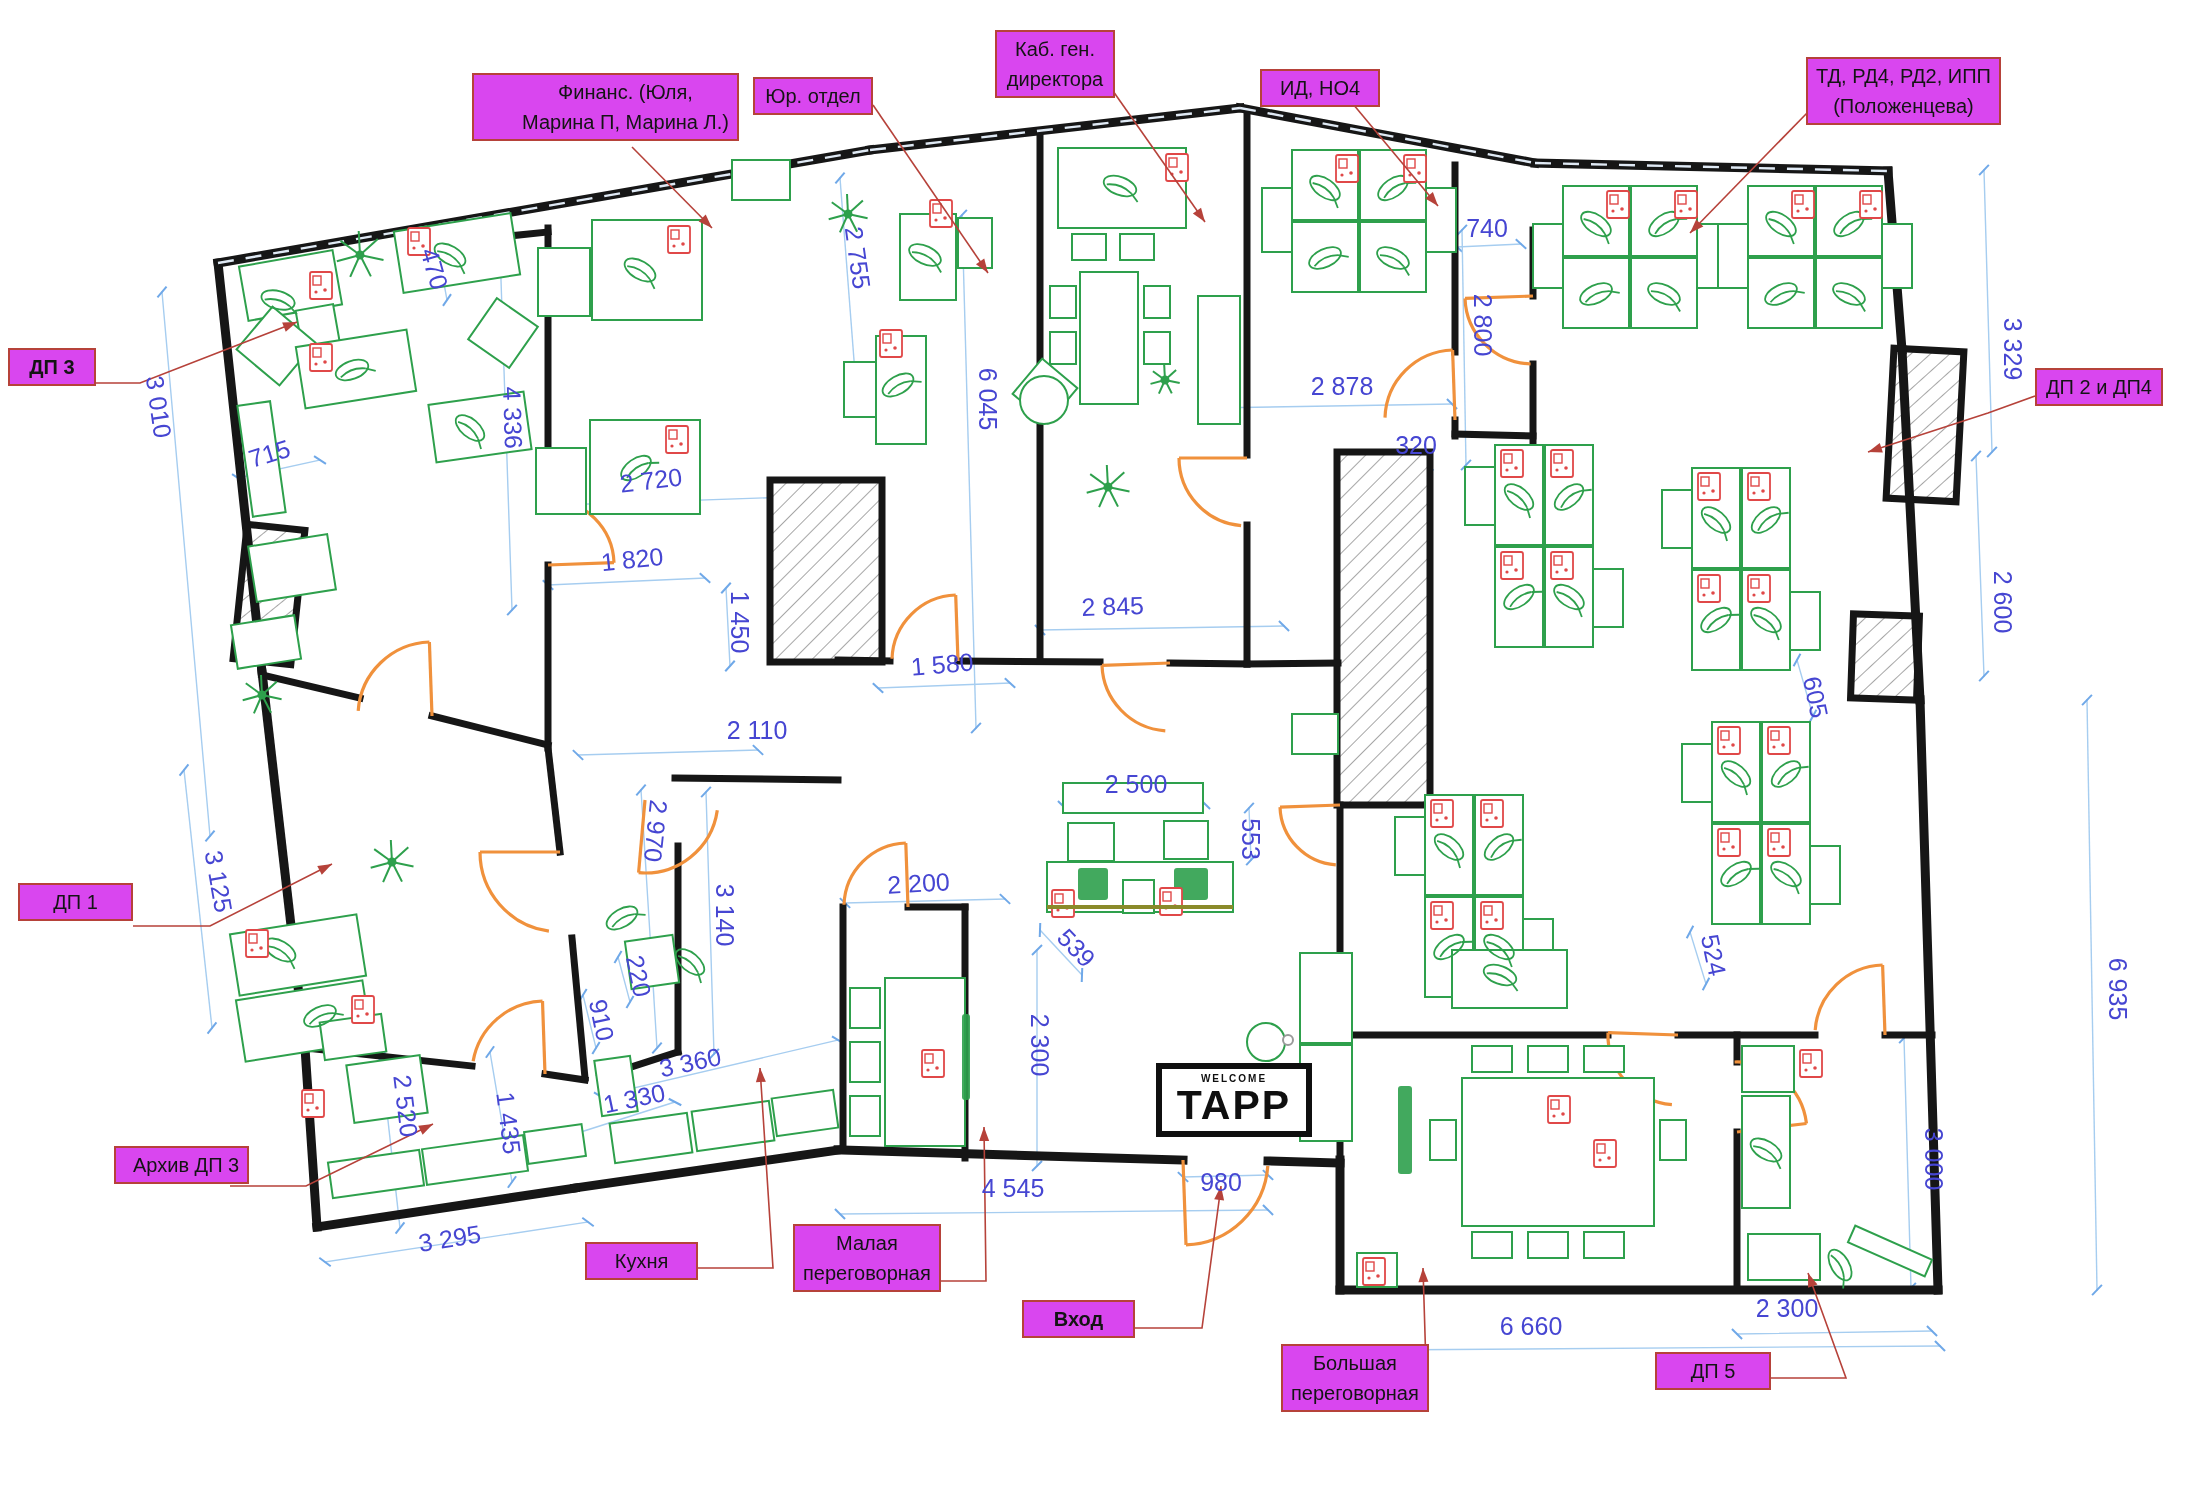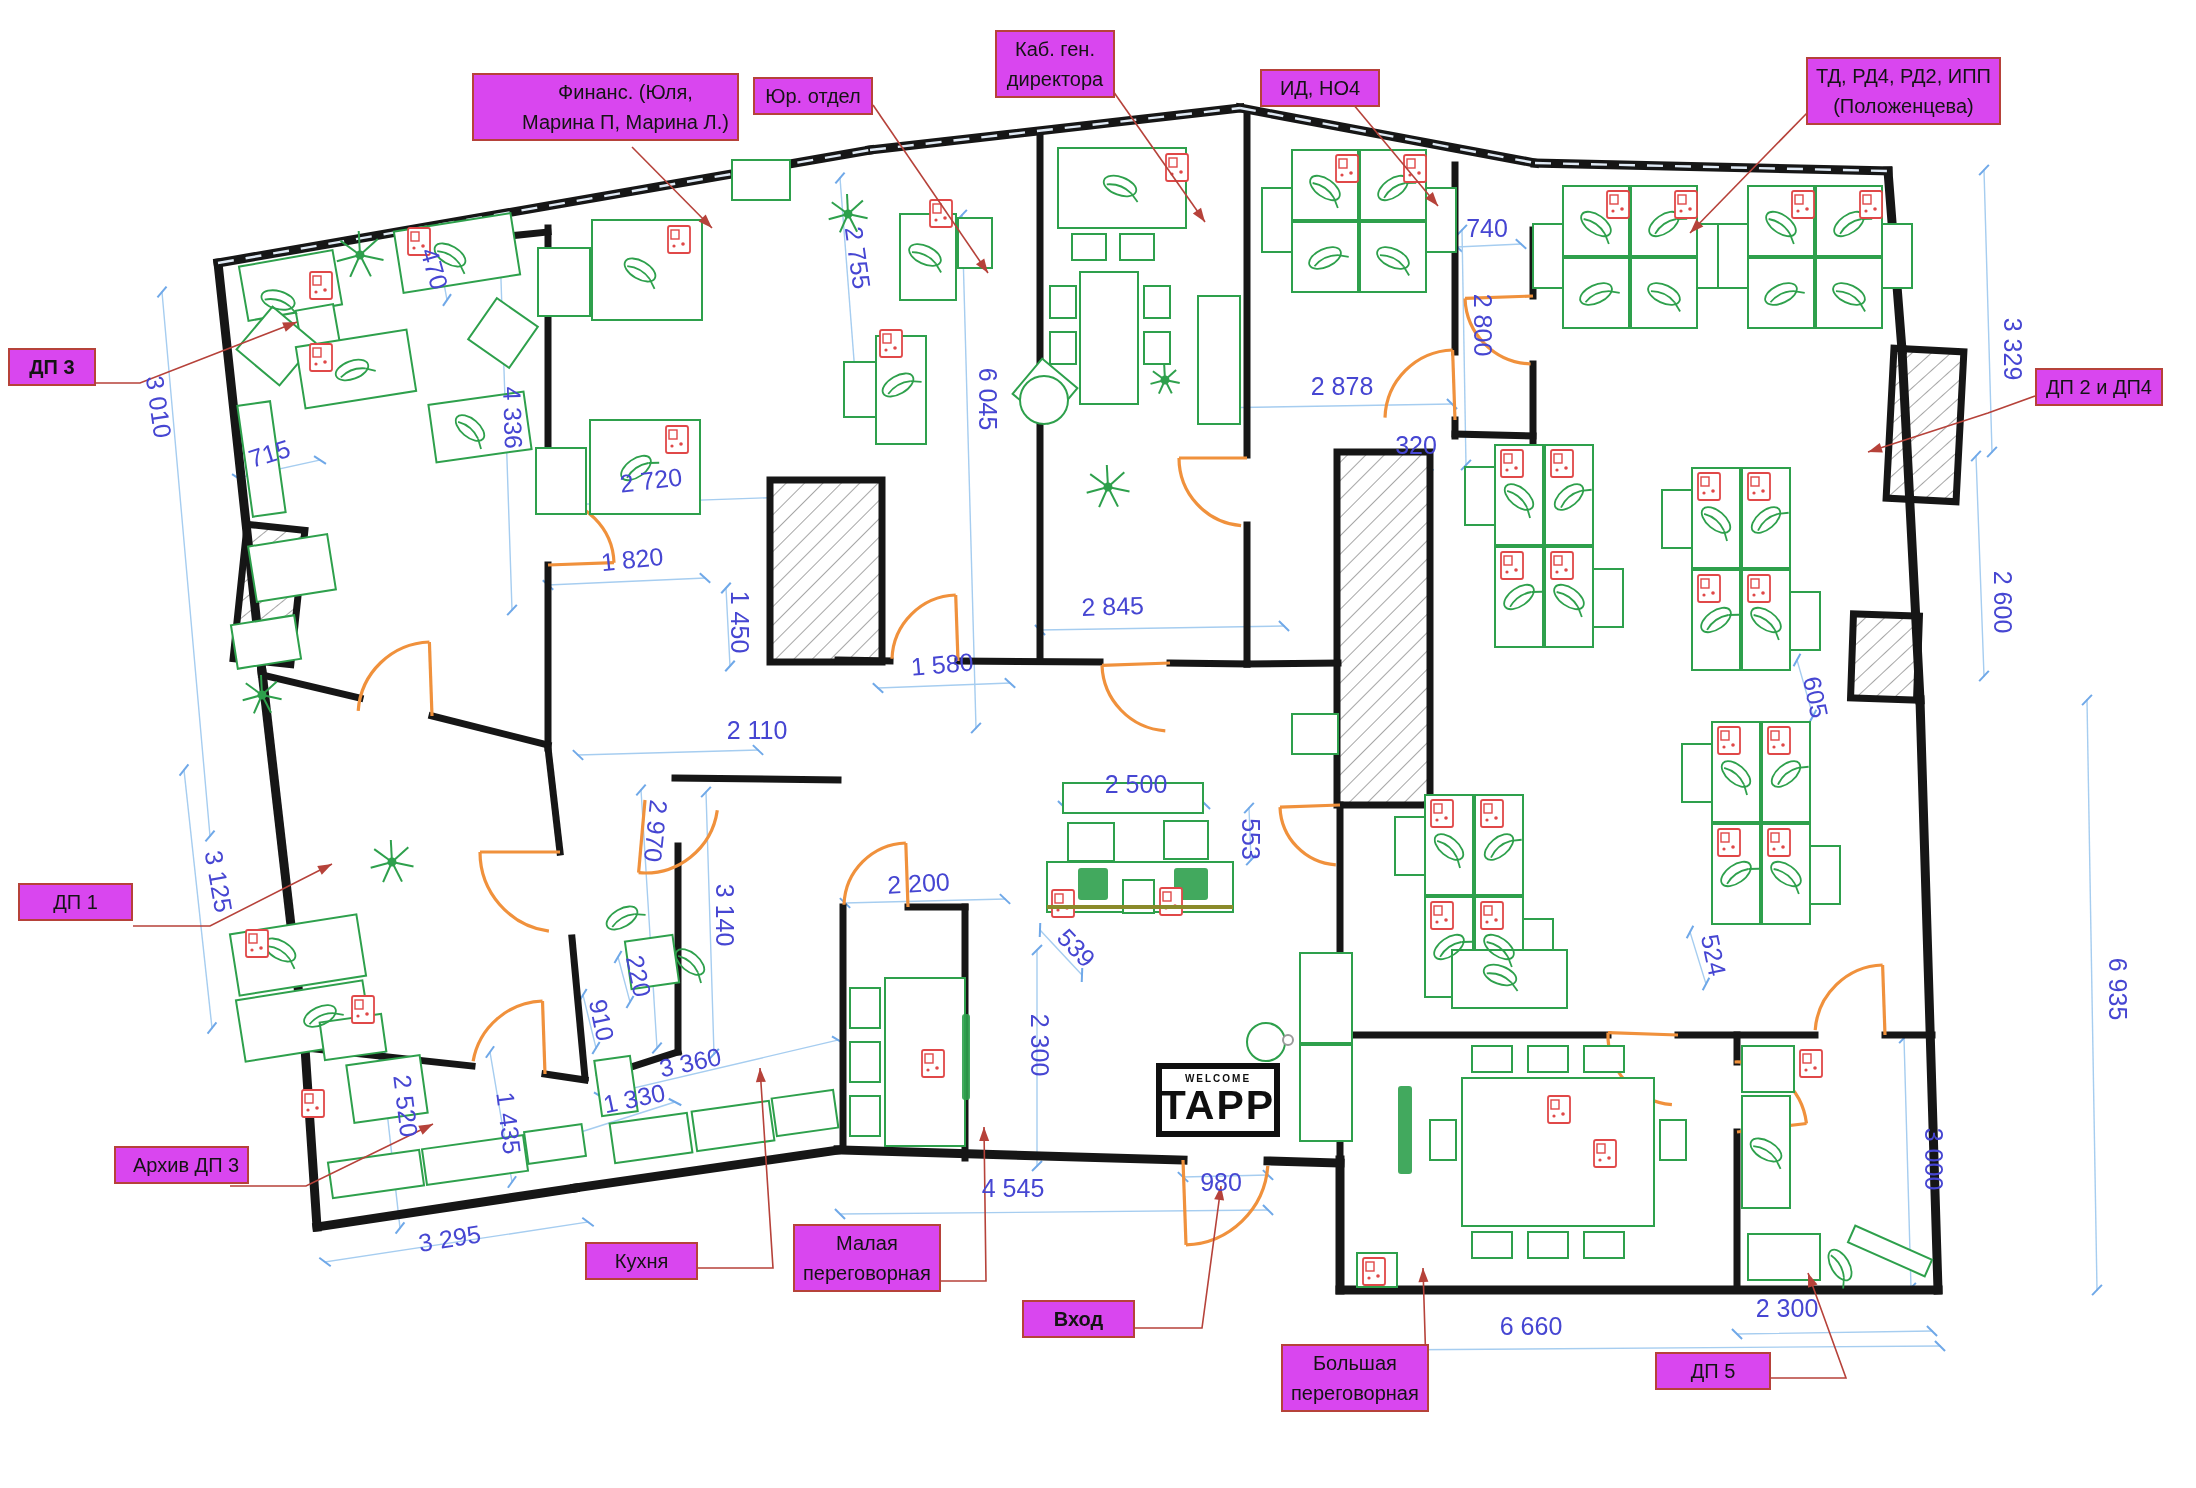--- a/index.html
+++ b/index.html
@@ -1234,17 +1234,17 @@
         <div>Большая</div>
         <div>переговорная</div>
       </div>
       <div class="callout" style="left: 1655px; top: 1352px; min-width: 116px;">
         <div>ДП 5</div>
       </div>
       <div class="callout" style="left: 2035px; top: 368px; min-width: 128px;">
         <div>ДП 2 и ДП4</div>
       </div>
     </div>
-  <div class="sign" style="left:1156px;top:1063px;width:124px;height:74px;align-items:center;">
+  <div class="sign" style="left:1156px;top:1063px;width:156px;height:74px;align-items:center;">
     <div class="w">WELCOME</div>
     <div class="b">TAPP</div>
   </div>
 </div>
 
 </body></html>

